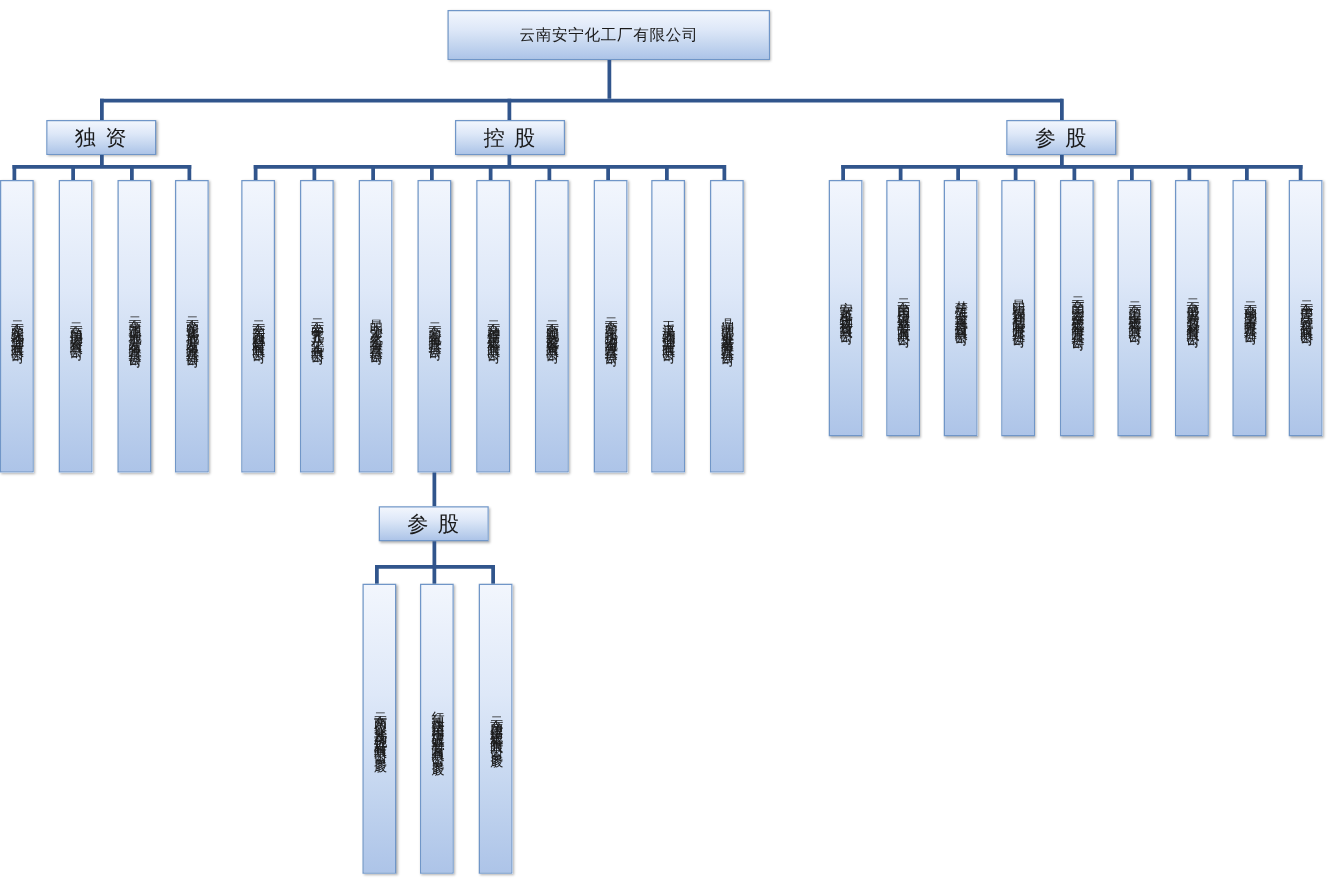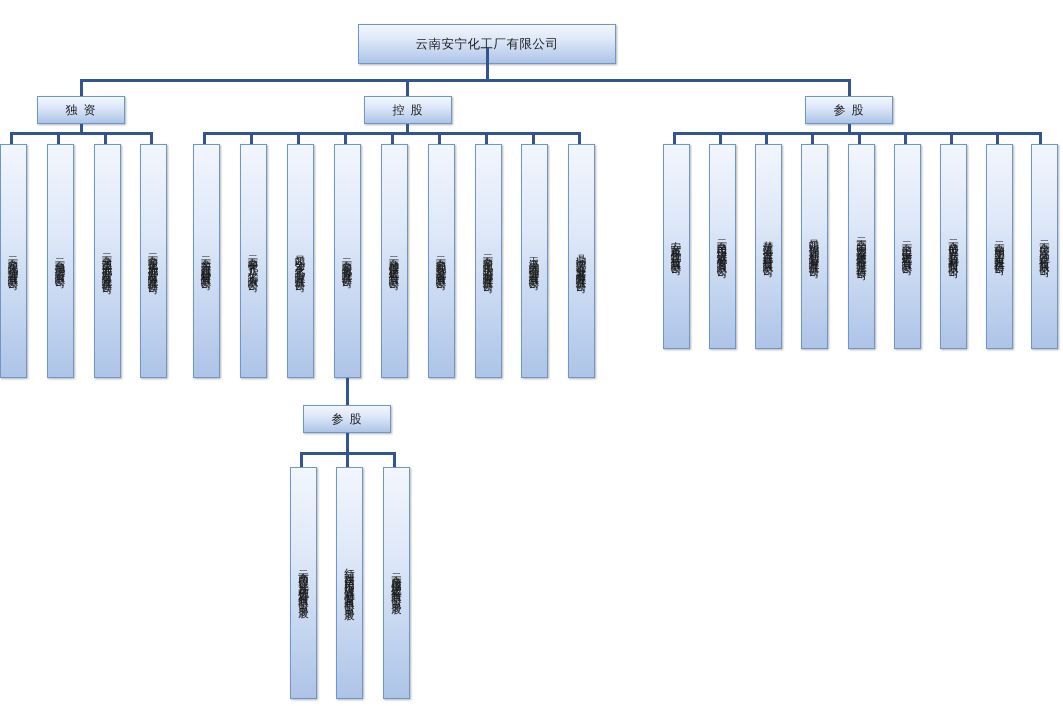--- a/index.html
+++ b/index.html
@@ -24,21 +24,21 @@
     box-sizing:border-box;
     border:1px solid #7096c8;
     background:linear-gradient(to bottom,#f2f6fd 0%,#dee8f8 38%,#c3d5ef 72%,#adc4e8 100%);
     box-shadow:1px 1px 2px rgba(0,0,0,.30);
     color:#1a1a1a;
   }
 
   
   .hbox{
     display:flex;align-items:center;justify-content:center;
-    font-size:12px;letter-spacing:1px;
+    font-size:17px;letter-spacing:1px;
   }
   .hbox.root{font-size:12.5px;letter-spacing:0.5px;}
 
   
   .vbox{
     display:flex;align-items:center;justify-content:center;
     padding:4px 1px;
   }
   .vtxt{
     writing-mode:vertical-rl;
@@ -52,21 +52,21 @@
     direction:ltr;
   }
   
   .vbox.wide .vtxt{line-height:15px;}
 </style>
 </head>
 <body>
 
 <div id="stage">
 
-  <div class="box hbox root" style="left:358px;top:24px;width:258px;height:40px;">
+  <div class="box hbox root" style="left:358px;top:8px;width:258px;height:40px;">
     <span>云南安宁化工厂有限公司</span>
   </div>
 
   <div class="ln v" style="left:486px;top:48px;width:3px;height:31px;"></div>
 
   <div class="ln h" style="left:80px;top:79px;width:770px;height:3px;"></div>
 
   <div class="ln v" style="left:80px;top:79px;width:3px;height:17px;"></div>
   <div class="ln v" style="left:406px;top:79px;width:3px;height:17px;"></div>
   <div class="ln v" style="left:848px;top:79px;width:3px;height:17px;"></div>

